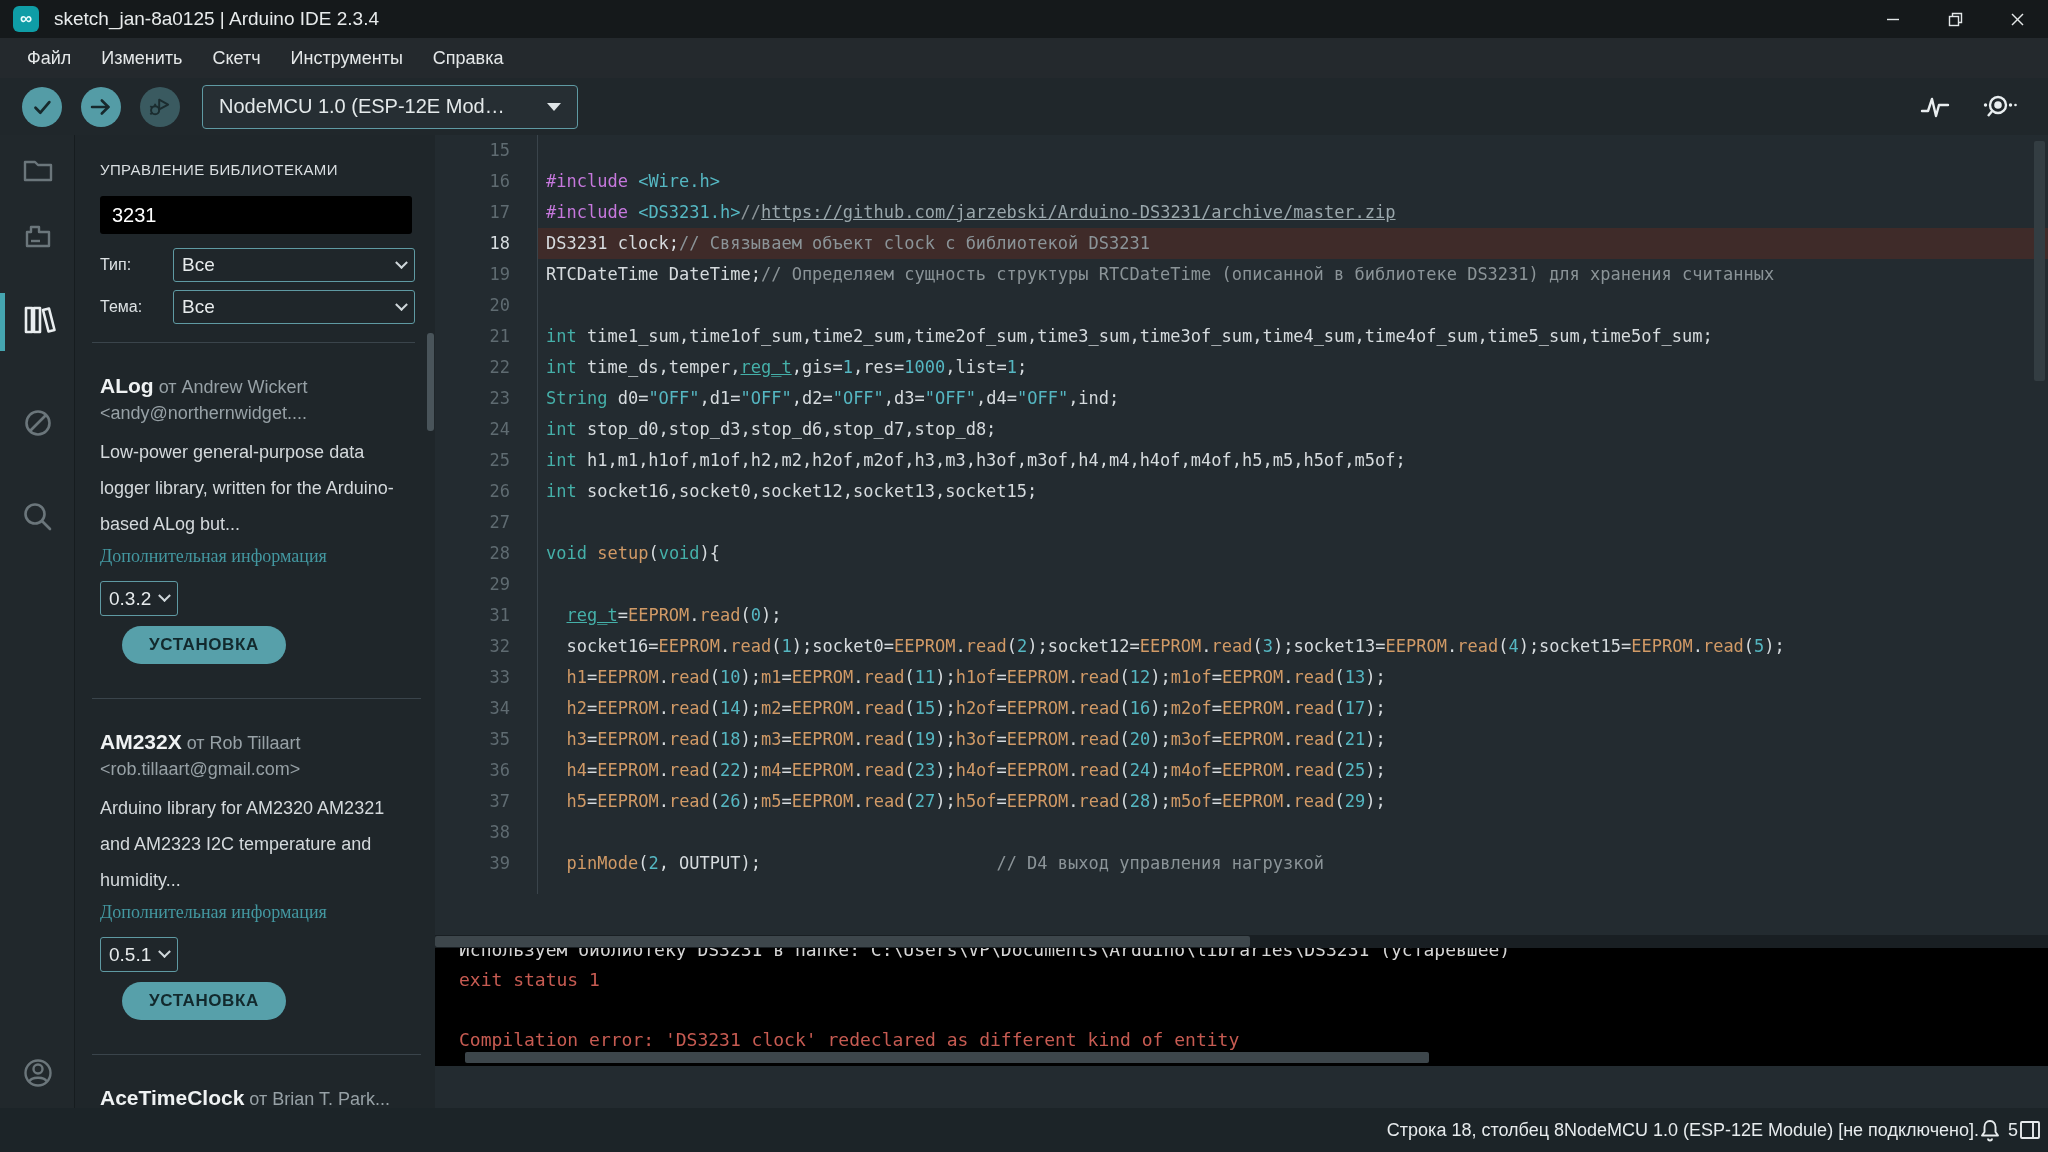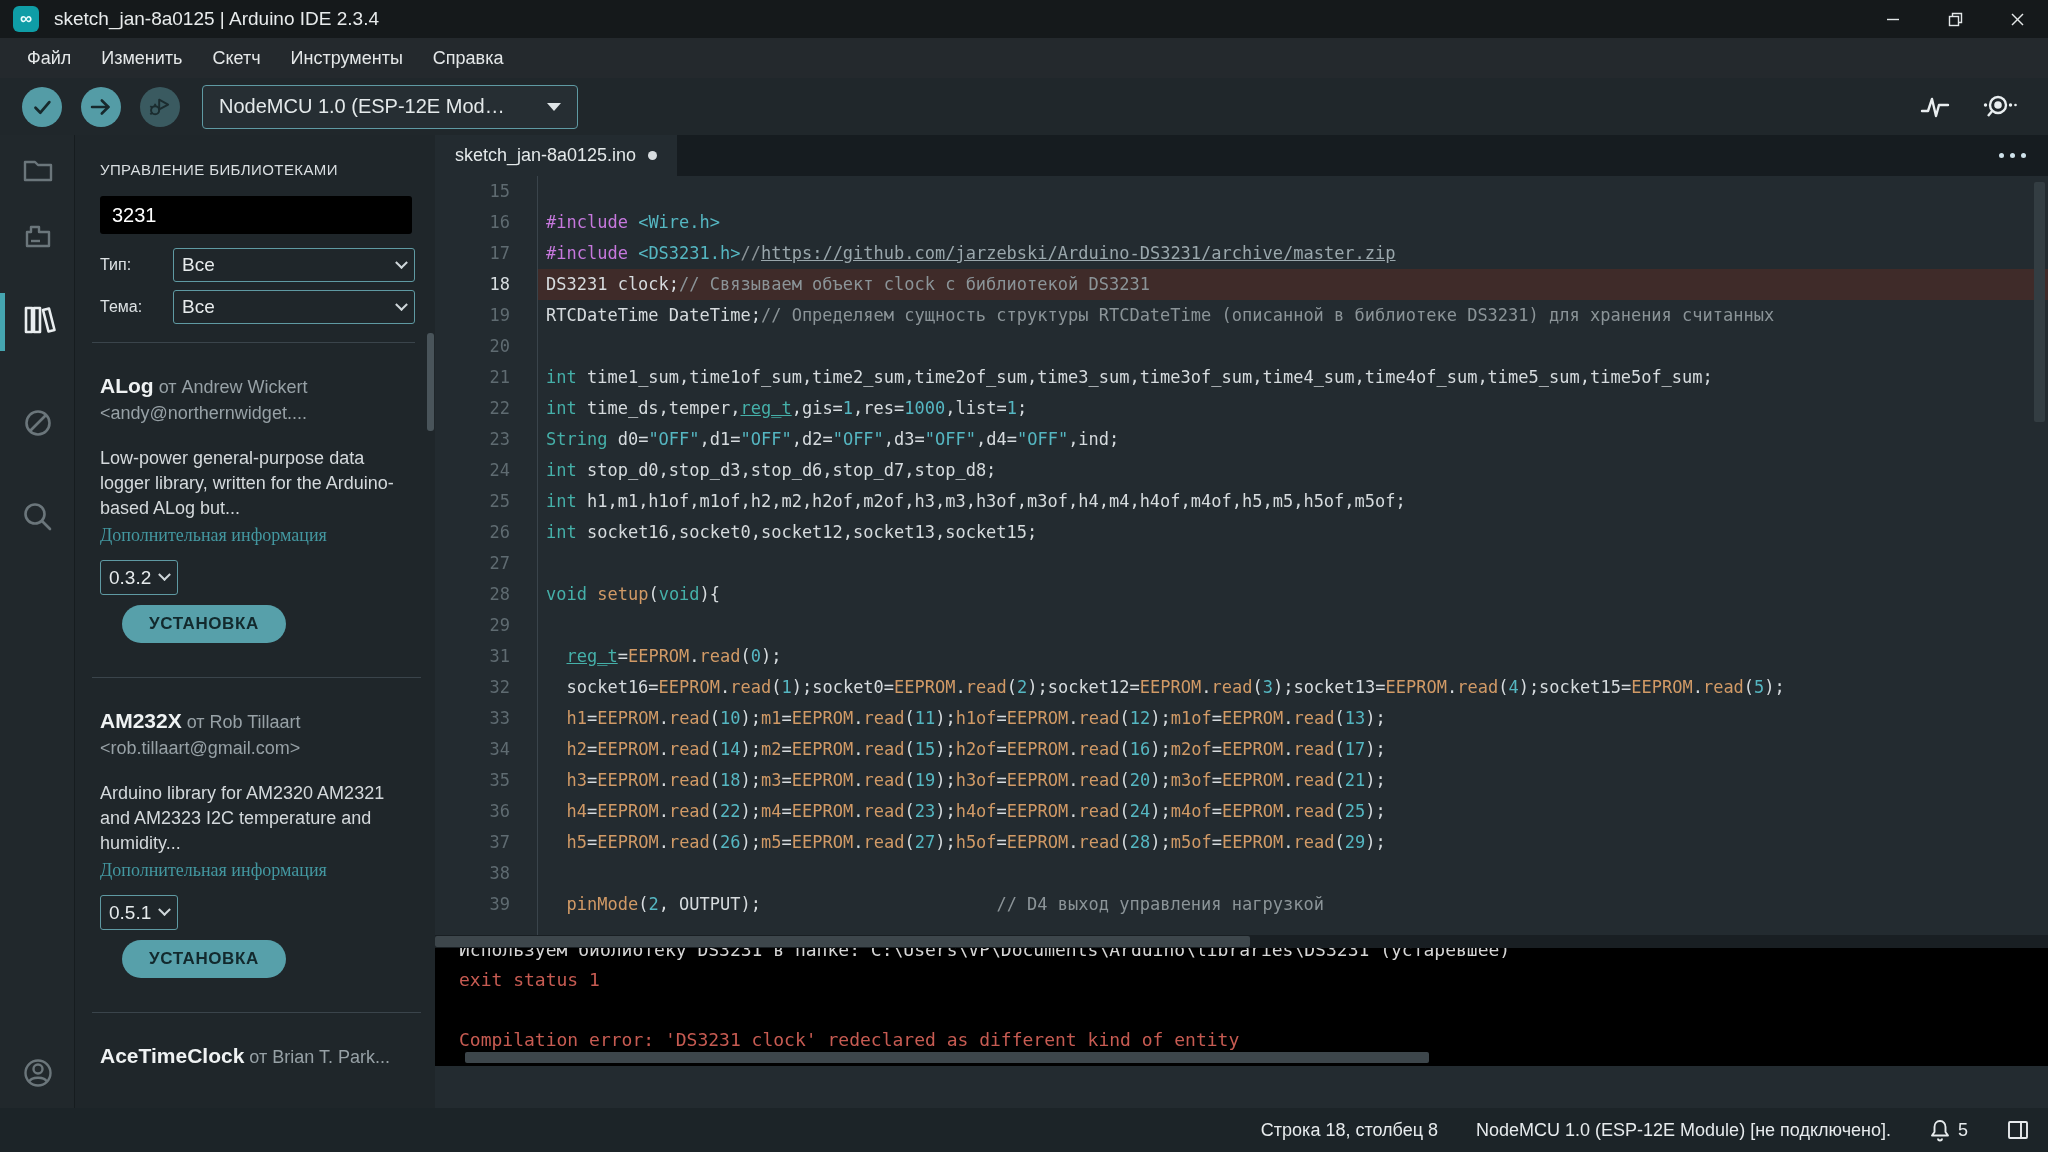--- a/index.html
+++ b/index.html
@@ -48,21 +48,21 @@
   .flabel { width:73px; font-size:16px; color:#dde2e4; flex:none; }
   .select { height:34px; border:1px solid #5f9aa3; border-radius:3px; background:#1f262a; display:flex; align-items:center; padding:0 8px; color:#e7ebec; font-size:19px; }
   .frow .select { flex:1; }
   .select .sel-val { flex:1; }
   .chev { width:9px; height:9px; border-right:2px solid #cfd7da; border-bottom:2px solid #cfd7da; transform:rotate(45deg) translate(-2px,-2px); flex:none; }
   .sb-sep { border-top:1px solid #3a444b; margin:18px 0 0 -8px; }
   .lib-sep { border-top:1px solid #3a444b; margin:0 14px 0 17px; }
   .lib-entry { padding:30px 25px 34px 25px; }
   .lib-title { font-size:18px; color:#97a1a6; line-height:26px; }
   .lib-name { font-size:21px; font-weight:bold; color:#eff2f3; }
-  .lib-desc { margin-top:20px; font-size:18px; color:#d4d9dc; line-height:25px; }
+  .lib-desc { margin-top:8px; font-size:18px; color:#d4d9dc; line-height:36px; }
   .lib-link { margin-top:2px; font-size:18px; color:#4397a0; font-family:"Liberation Serif","DejaVu Serif",serif; line-height:25px; }
   .lib-select { margin-top:12px; width:78px; height:35px; display:flex; }
   .install-btn { margin:10px 0 0 22px; height:38px; padding:0 27px; border:none; border-radius:19px; background:#57a0aa; color:#12292d; font-size:17px; font-weight:bold; letter-spacing:.6px; font-family:inherit; }
   .sb-scroll { position:absolute; right:1px; top:198px; width:7px; height:98px; background:#49545a; border-radius:3px; }
 
   
   .editor { position:absolute; left:435px; top:135px; width:1613px; height:813px; background:#232b30; }
   .tabbar { height:41px; background:#161c20; display:flex; }
   .tab { background:#232b30; padding:0 20px; display:flex; align-items:center; gap:12px; }
   .tab-label { color:#e4e9ea; font-size:18px; }
@@ -89,21 +89,21 @@
   .out-header { height:42px; background:#20272b; display:flex; align-items:center; padding:0 26px; }
   .out-title { color:#e6eaeb; font-size:18px; }
   .out-icons { margin-left:auto; display:flex; align-items:center; gap:26px; color:#e0e6e8; }
   .out-body { position:relative; height:118px; background:#000; overflow:hidden; padding:0 24px; font-family:"DejaVu Sans Mono",monospace; font-size:18px; }
   .out-lines { margin-top:-13px; }
   .out-line { height:30px; line-height:30px; color:#d6d6d6; white-space:pre; }
   .out-line.err { color:#c75b52; }
   .out-scroll { position:absolute; left:30px; bottom:3px; width:964px; height:11px; background:#3d464b; border-radius:2px; }
 
   
-  .statusbar { position:absolute; left:0; top:1108px; width:2048px; height:44px; background:#1c2428; display:flex; align-items:center; justify-content:flex-end; gap:38px; padding-right:18px; color:#e7ebed; font-size:18px; }
+  .statusbar { position:absolute; left:0; top:1108px; width:2048px; height:44px; background:#1c2428; display:flex; align-items:center; justify-content:flex-end; padding-right:6px; color:#e7ebed; font-size:18px; }
   .sb-bell { display:flex; align-items:center; gap:7px; color:#e7ebed; }
   svg { display:block; }
 </style>
 </head>
 <body>
 
 <div id="app">
 
   <div class="titlebar">
     <div class="app-icon">∞</div>
@@ -256,31 +256,20 @@
           </div><button class="install-btn">УСТАНОВКА</button></div>
         <div class="lib-sep"></div>
         <div class="lib-entry">
           <p class="lib-title"><span class="lib-name">AceTimeClock</span> от Brian T. Park...</p>
         </div>
       </div>
     <div class="sb-scroll"></div>
   </div>
 
   <div class="editor">
-    <div class="tabbar">
-      <div class="tab">
-        <span class="tab-label">sketch_jan-8a0125.ino</span>
-        <span class="dot"></span>
-      </div>
-      <div class="more-dots">
-          <i></i>
-          <i></i>
-          <i></i>
-        </div>
-    </div>
     <div class="code" id="code-area">
       <div class="guide"></div>
       <div class="vscroll"></div>
     <div class="code-line"><span class="ln">15</span><span class="lc"></span></div>
         <div class="code-line"><span class="ln">16</span><span class="lc"><span class="tok-k">#include</span><span class="tok-p"> </span><span class="tok-s">&lt;Wire.h&gt;</span></span></div>
         <div class="code-line"><span class="ln">17</span><span class="lc"><span class="tok-k">#include</span><span class="tok-p"> </span><span class="tok-s">&lt;DS3231.h&gt;</span><span class="tok-c">//</span><span class="tok-u">https://github.com/jarzebski/Arduino-DS3231/archive/master.zip</span></span></div>
         <div class="code-line hl"><span class="ln">18</span><span class="lc"><span class="tok-p">DS3231 clock;</span><span class="tok-c">// Связываем объект clock с библиотекой DS3231</span></span></div>
         <div class="code-line"><span class="ln">19</span><span class="lc"><span class="tok-p">RTCDateTime DateTime;</span><span class="tok-c">// Определяем сущность структуры RTCDateTime (описанной в библиотеке DS3231) для хранения считанных</span></span></div>
         <div class="code-line"><span class="ln">20</span><span class="lc"></span></div>
         <div class="code-line"><span class="ln">21</span><span class="lc"><span class="tok-t">int</span><span class="tok-p"> time1_sum,time1of_sum,time2_sum,time2of_sum,time3_sum,time3of_sum,time4_sum,time4of_sum,time5_sum,time5of_sum;</span></span></div>

